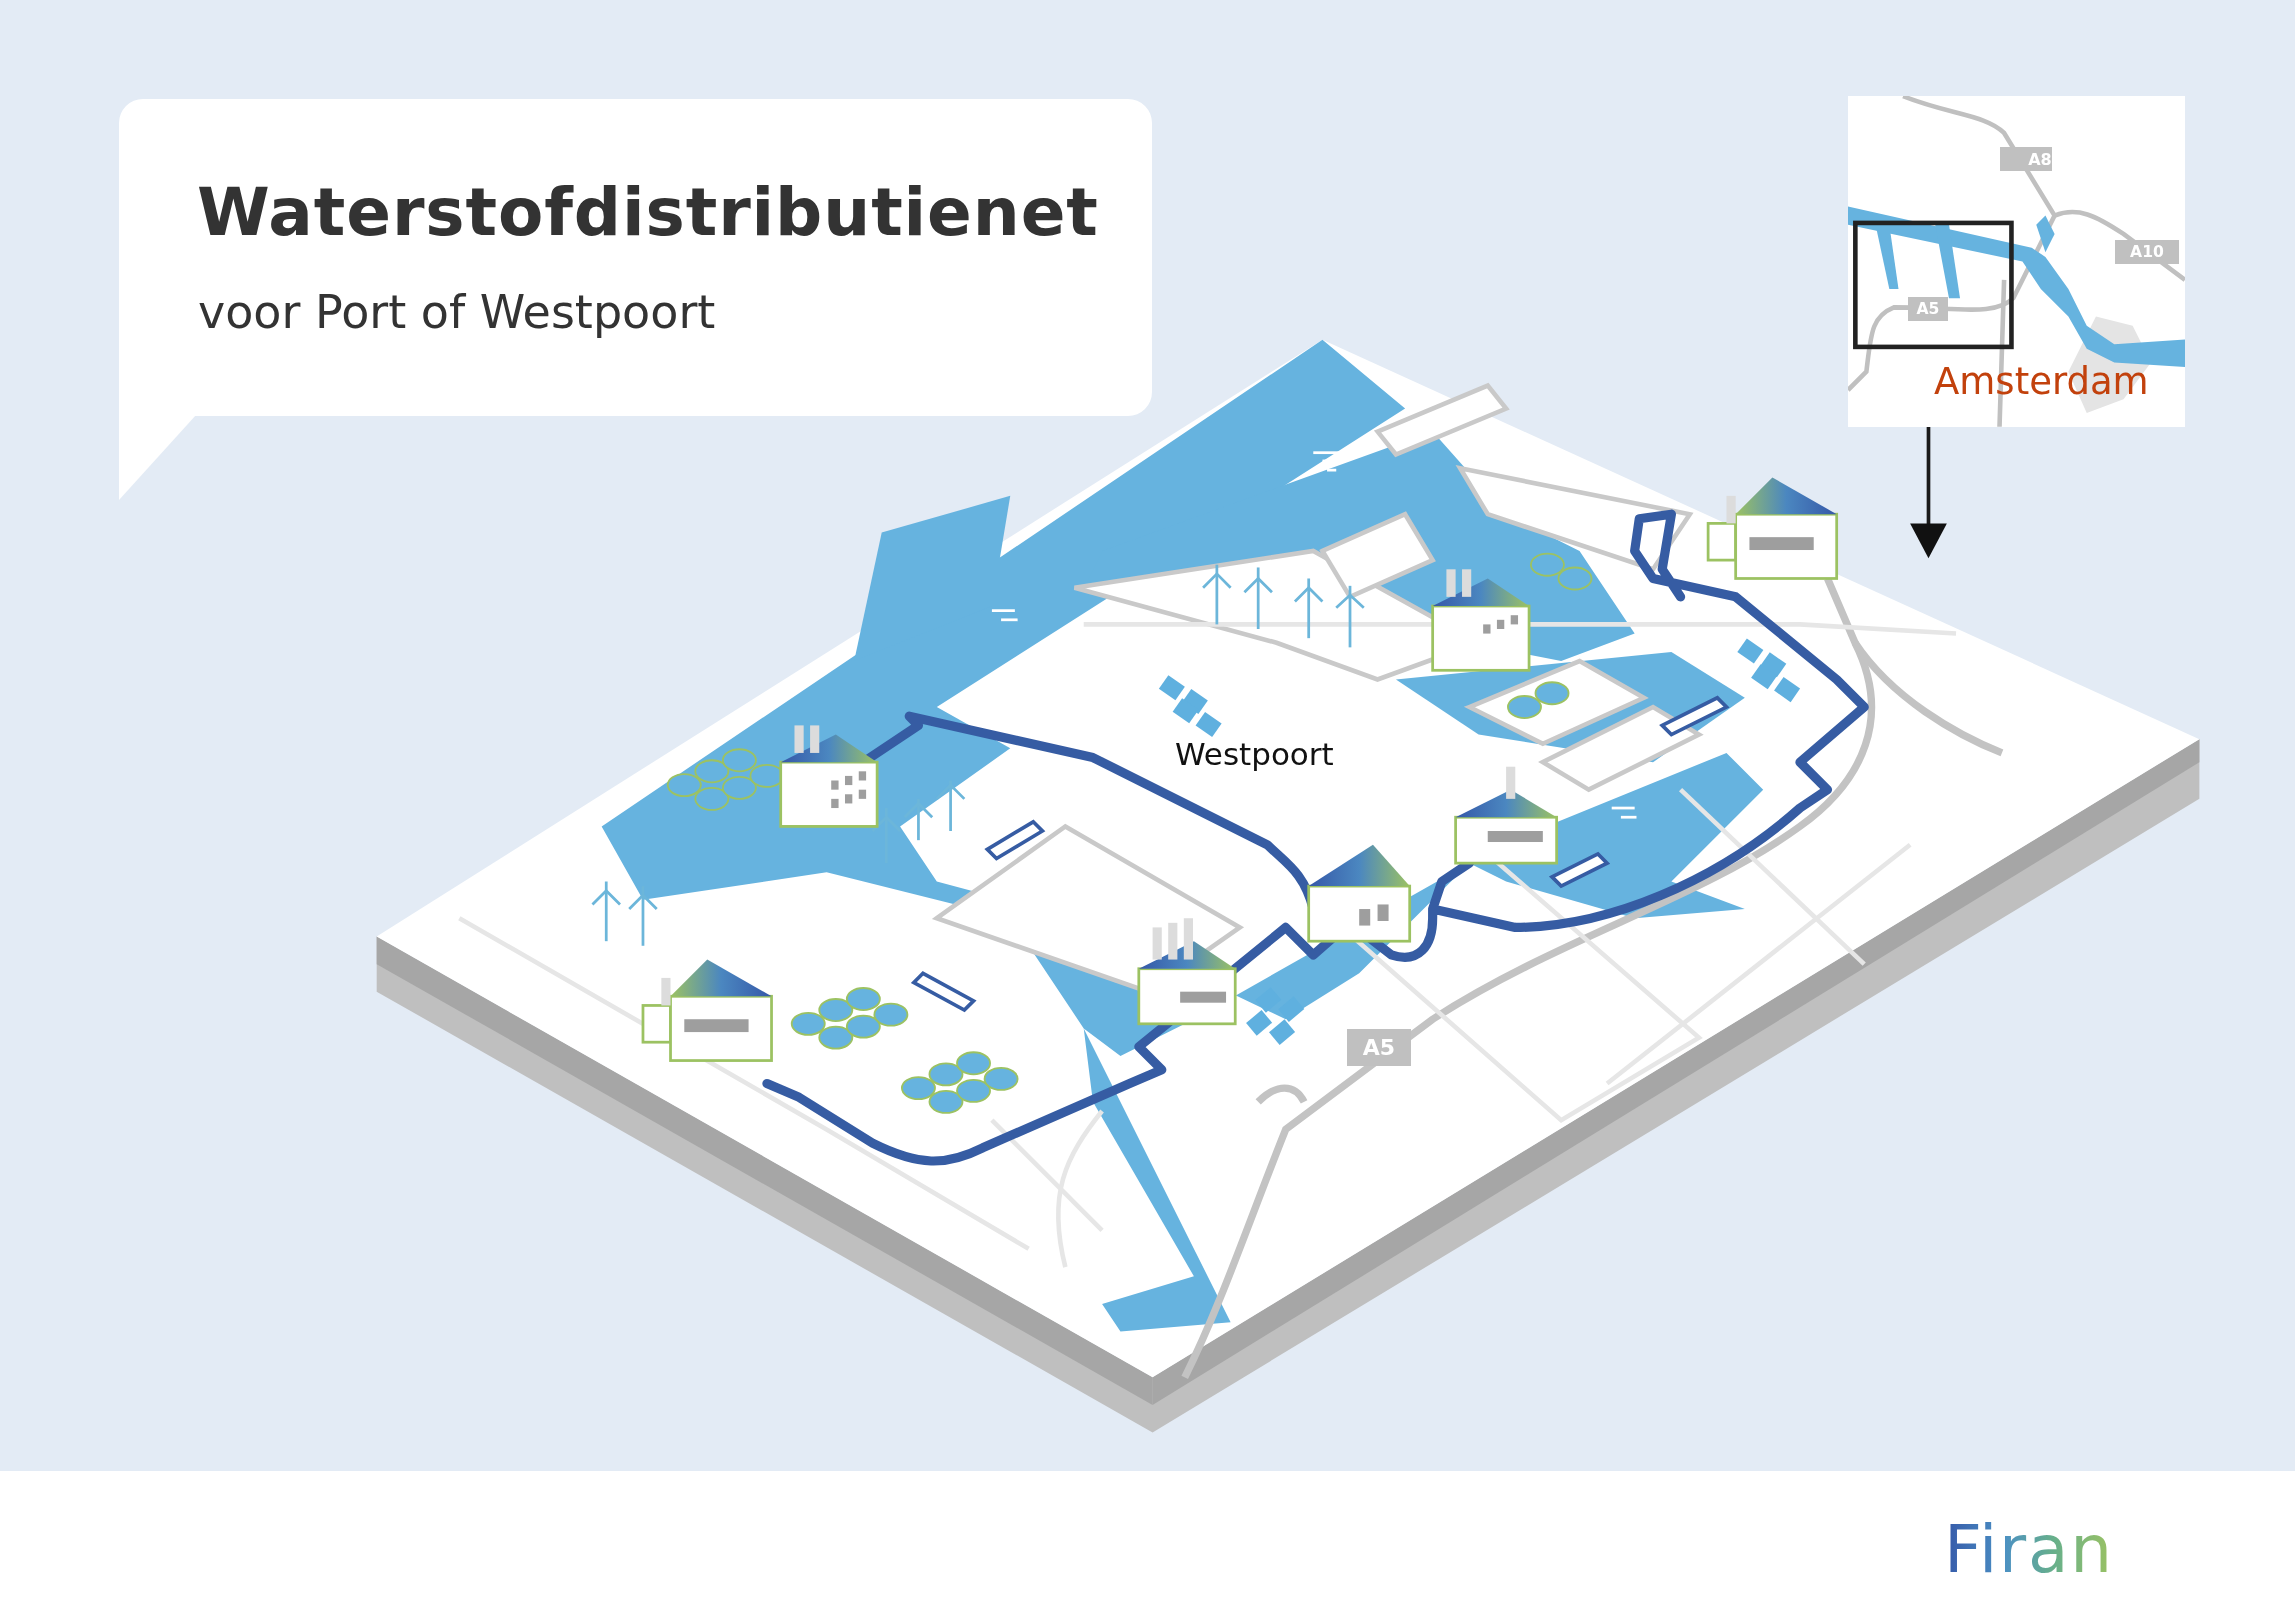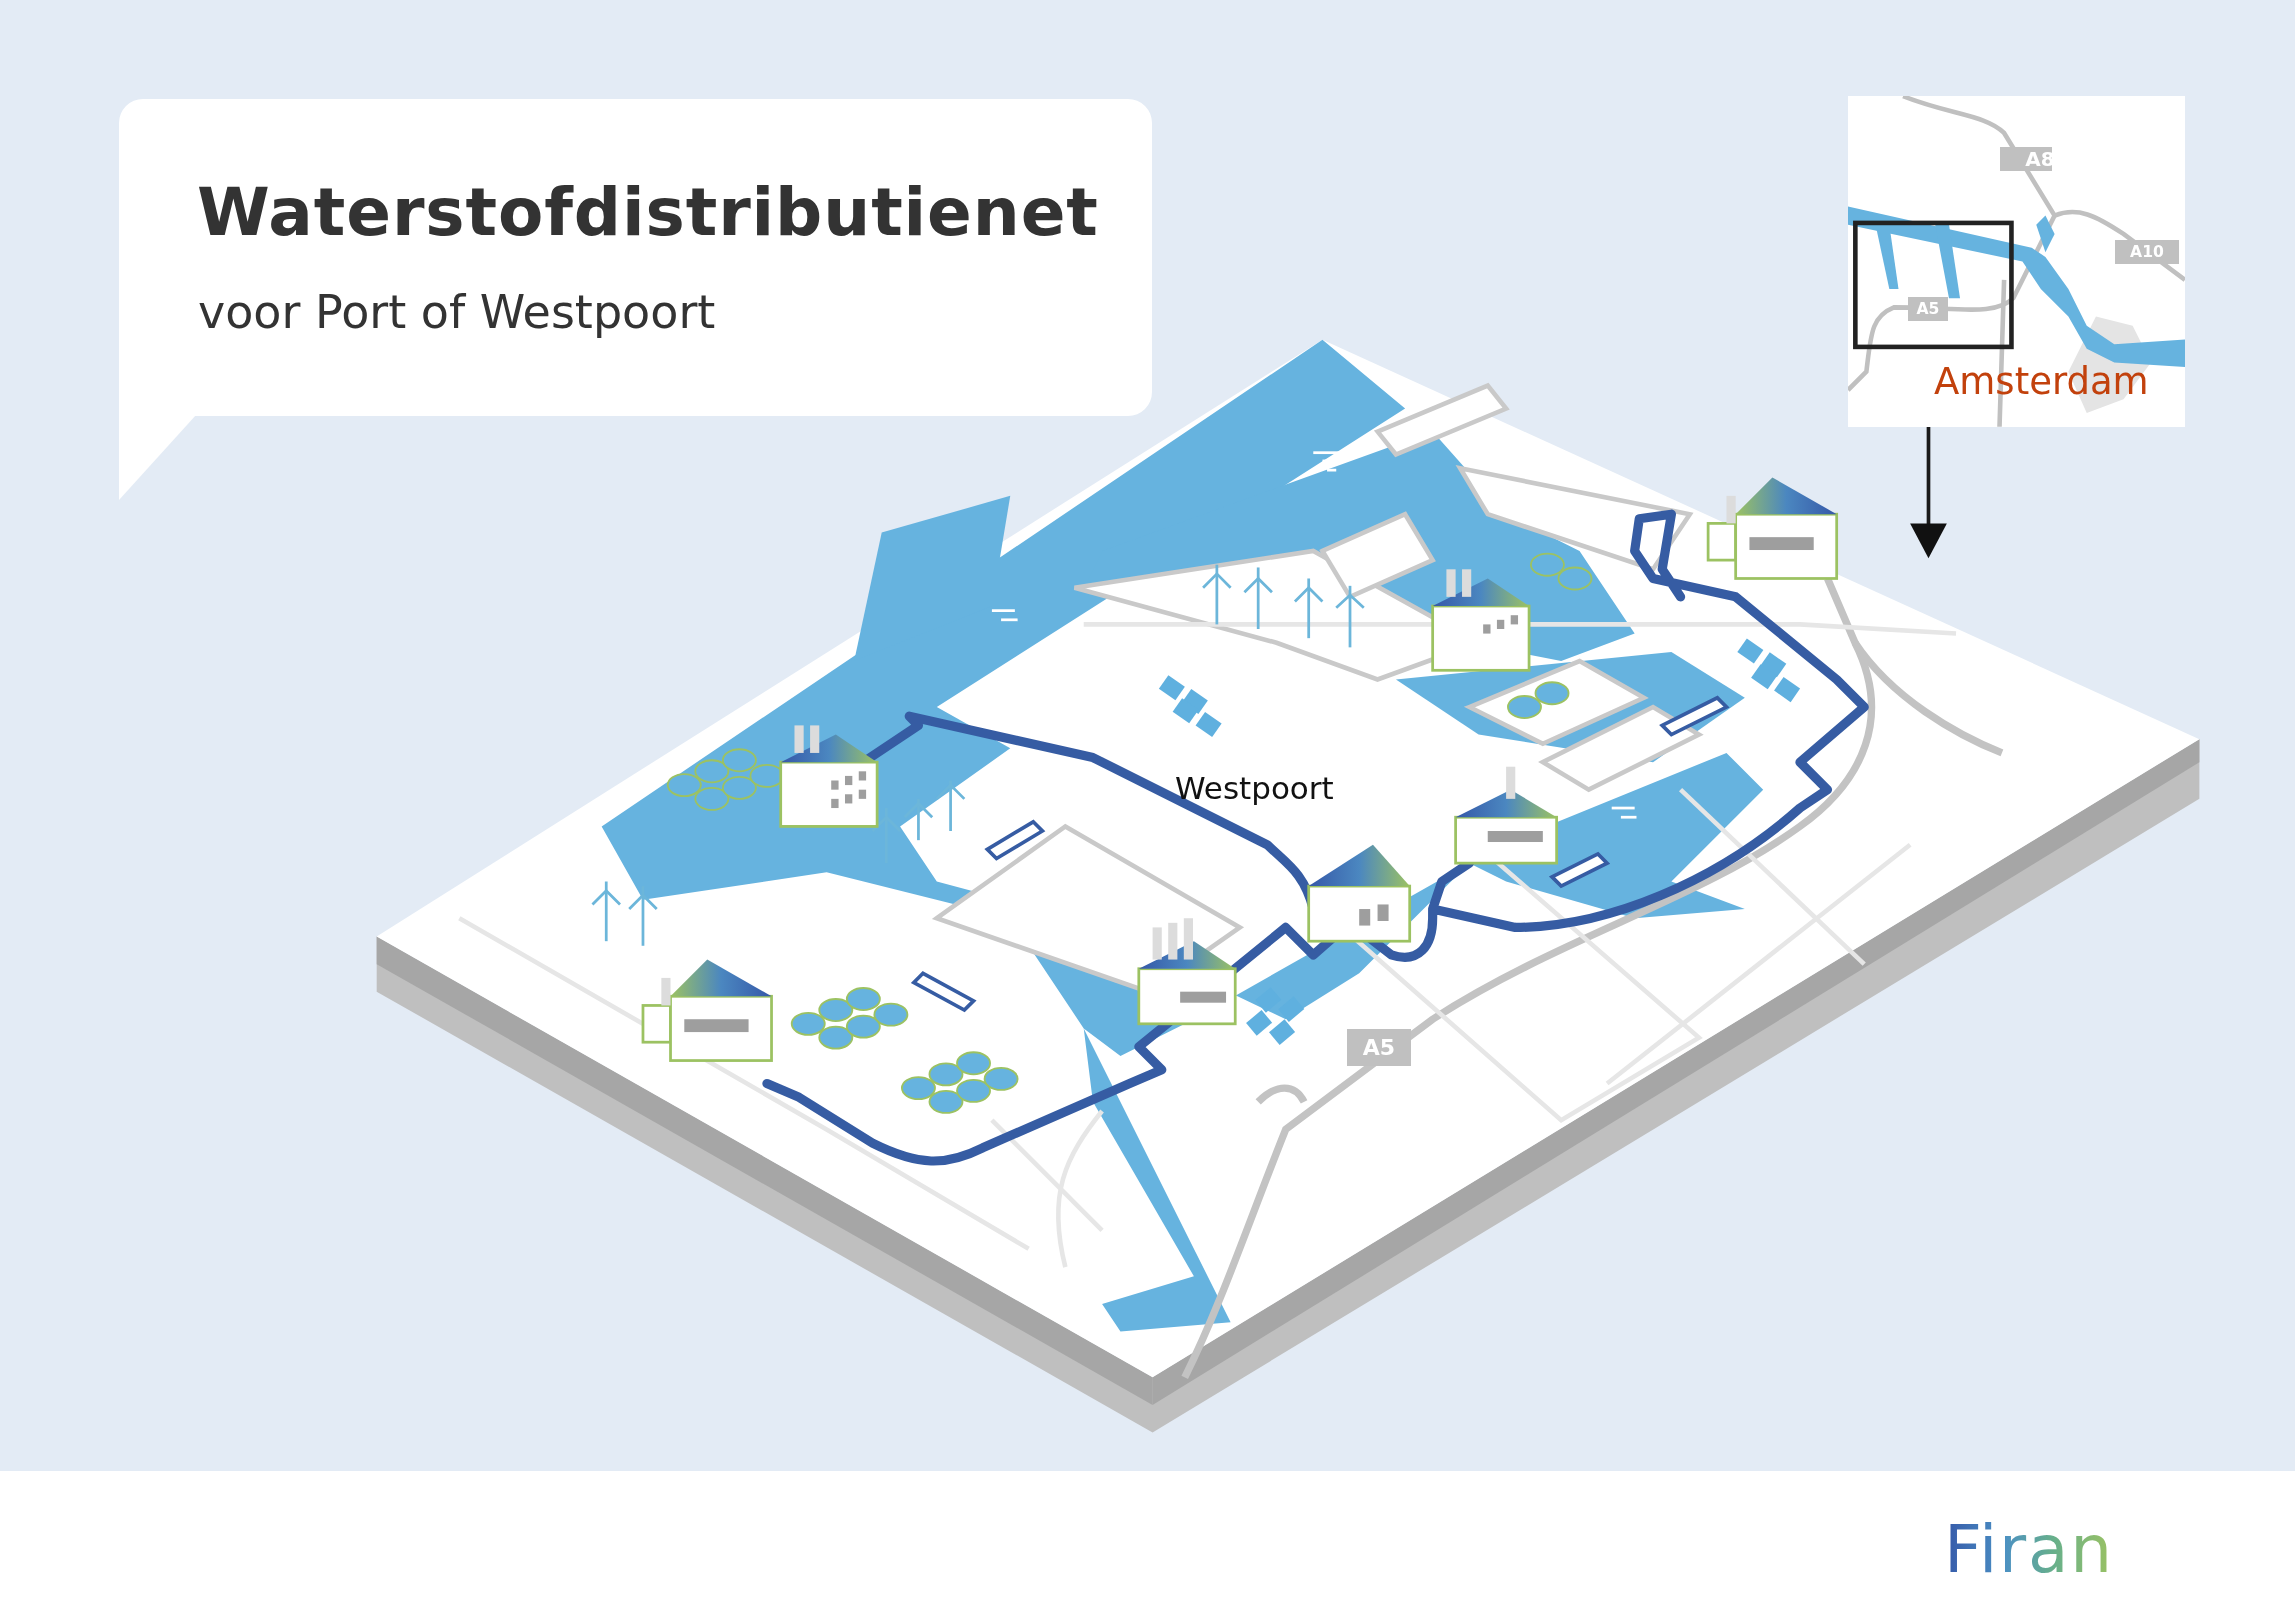--- a/index.html
+++ b/index.html
@@ -30,21 +30,21 @@
     font-size: 66px; font-weight: 600; color: #333333; letter-spacing: 0.9px;
     font-family: "DejaVu Sans", sans-serif;
   }
   .subtitle {
     position: absolute; left: 198px; top: 285px;
     font-size: 46px; font-weight: 400; color: #333333;
     font-family: "DejaVu Sans", sans-serif;
   }
   .label-westpoort {
     position: absolute; left: 1175px; top: 736px;
-    font-size: 31px; color: #111111; font-family: "DejaVu Sans", sans-serif; margin-top: 34px;
+    font-size: 31px; color: #111111; font-family: "DejaVu Sans", sans-serif;
   }
   .inset {
     position: absolute; left: 1848px; top: 96px; width: 337px; height: 331px;
     background: #ffffff; overflow: hidden;
   }
   .inset svg { position: absolute; left: 0; top: 0; }
   .inset-city {
     position: absolute; left: 1934px; top: 360px;
     font-size: 37px; color: #c2410c; font-family: "DejaVu Sans", sans-serif;
   }
@@ -326,19 +326,19 @@
     <path d="M240,300 L270,240 L310,250 L330,290 L300,330 L260,345 Z" fill="#e4e4e4"></path>
     <g fill="#66b3df">
       <path d="M0,120 L200,165 L215,175 L240,210 L260,250 L290,270 L367,265 L367,295 L290,290 L260,275 L240,240 L210,210 L190,180 L0,140 Z"></path>
       <path d="M30,140 L45,210 L55,210 L45,140 Z"></path>
       <path d="M95,140 L110,220 L122,220 L110,140 Z"></path>
       <path d="M205,140 L215,130 L225,150 L215,170 Z"></path>
     </g>
     <rect x="8" y="138" width="170" height="135" fill="none" stroke="#222222" stroke-width="5"></rect>
   </svg>
 </div>
-<div class="road-badge" style="left:2000px;top:147px;width:24px;height:24px;font-size:20px;padding-left:28px;">A8</div>
+<div class="road-badge" style="left:2000px;top:147px;width:24px;height:24px;font-size:16px;padding-left:28px;">A8</div>
 <div class="road-badge" style="left:2115px;top:240px;width:64px;height:24px;font-size:15.6px;">A10</div>
 <div class="road-badge" style="left:1908px;top:297px;width:40px;height:24px;font-size:15.6px;">A5</div>
 <div class="inset-city">Amsterdam</div>
 
 <div class="logo">Firan</div>
 
 
 </body></html>

